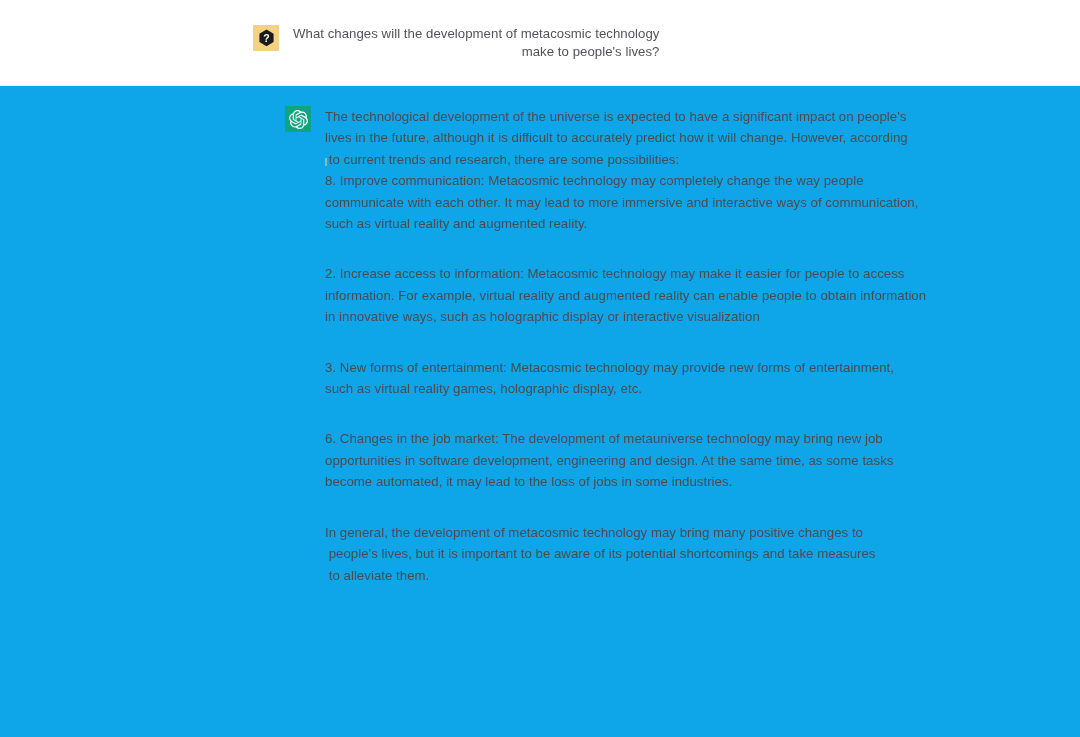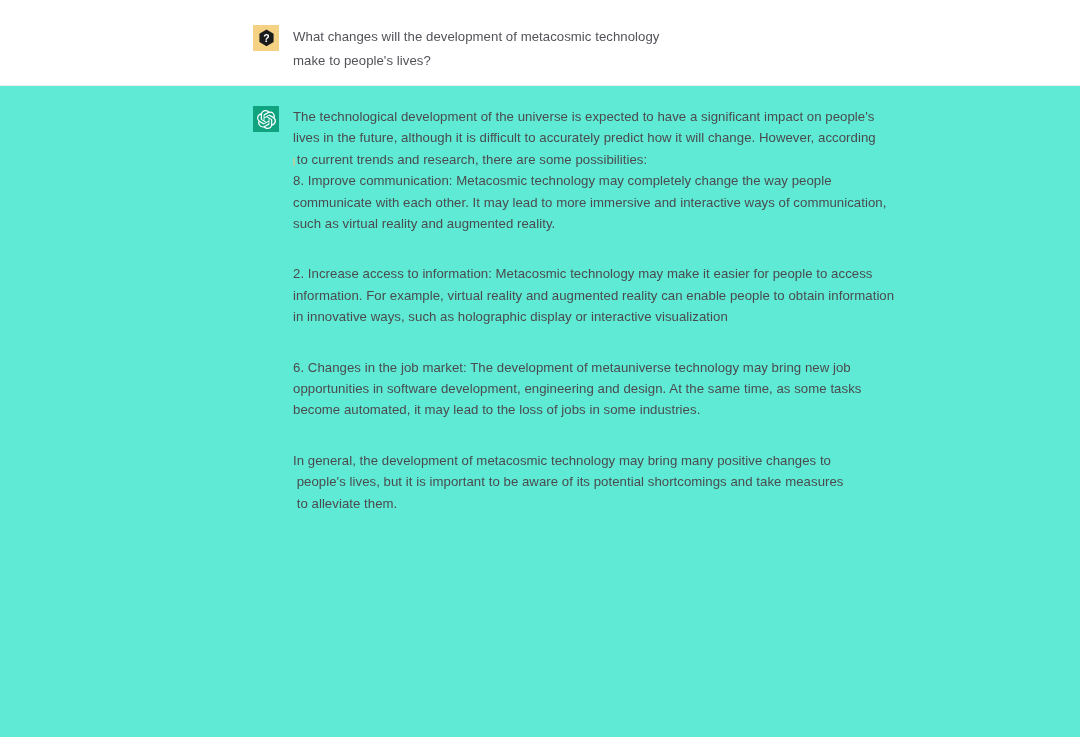--- a/index.html
+++ b/index.html
@@ -25,22 +25,23 @@
     display: block;
   }
 
   .msg-row.user {
     background: #ffffff;
     height: 86px;
     border-bottom: 1px solid #eceded;
   }
 
   .msg-row.assistant {
-    background: #5eead4;
+    background: #0ea5e9;
     flex: 1 1 auto;
+    padding-left: 32px;
   }
 
   .msg-inner {
     display: flex;
     align-items: flex-start;
     padding-left: 253px;
     padding-right: 40px;
   }
 
   .msg-row.user .msg-inner { padding-top: 25px; }
@@ -75,21 +76,22 @@
   .msg-text p {
     margin: 0;
     white-space: pre-wrap;
   }
 
   .msg-text p + p { margin-top: 29px; }
 
   .user-text {
     color: #52525a;
     font-size: 13.2px;
-    line-height: 24px;
+    line-height: 18px;
+    text-align: right;
   }
 
   .tiny-artifact {
     display: block;
     height: 8px;
     width: 2px;
     margin-top: -12px;
     margin-bottom: 4px;
     background: #d9c48f;
     opacity: 0.65;
@@ -130,20 +132,22 @@
         <p>The technological development of the universe is expected to have a significant impact on people's
 lives in the future, although it is difficult to accurately predict how it will change. However, according
  to current trends and research, there are some possibilities:</p>
         <span class="tiny-artifact"></span>
         <p>8. Improve communication: Metacosmic technology may completely change the way people
 communicate with each other. It may lead to more immersive and interactive ways of communication,
 such as virtual reality and augmented reality.</p>
         <p>2. Increase access to information: Metacosmic technology may make it easier for people to access
 information. For example, virtual reality and augmented reality can enable people to obtain information
 in innovative ways, such as holographic display or interactive visualization</p>
+        <p>3. New forms of entertainment: Metacosmic technology may provide new forms of entertainment,
+such as virtual reality games, holographic display, etc.</p>
         <p>6. Changes in the job market: The development of metauniverse technology may bring new job
 opportunities in software development, engineering and design. At the same time, as some tasks
 become automated, it may lead to the loss of jobs in some industries.</p>
         <p>In general, the development of metacosmic technology may bring many positive changes to
  people's lives, but it is important to be aware of its potential shortcomings and take measures
  to alleviate them.</p>
       </div>
     </div>
   </div>
 

